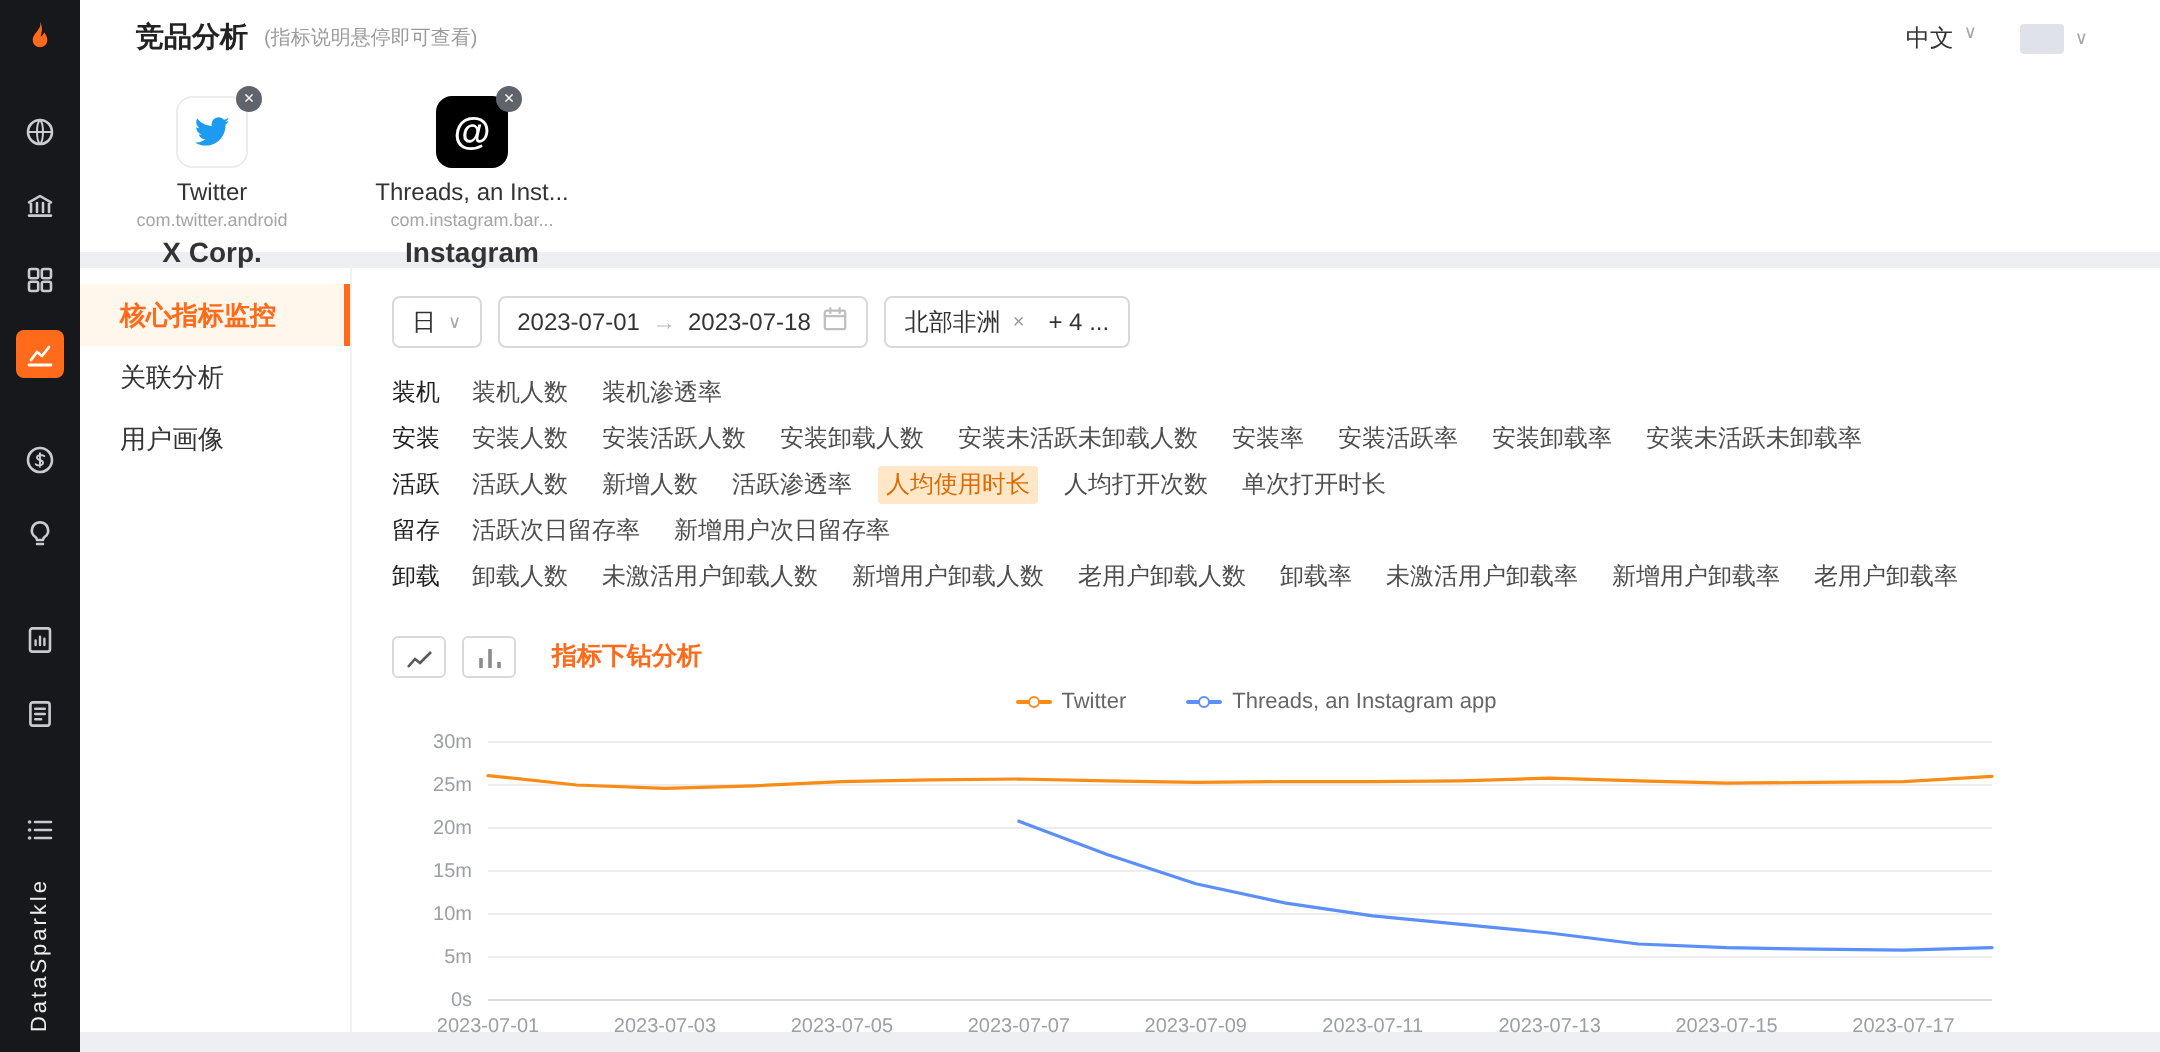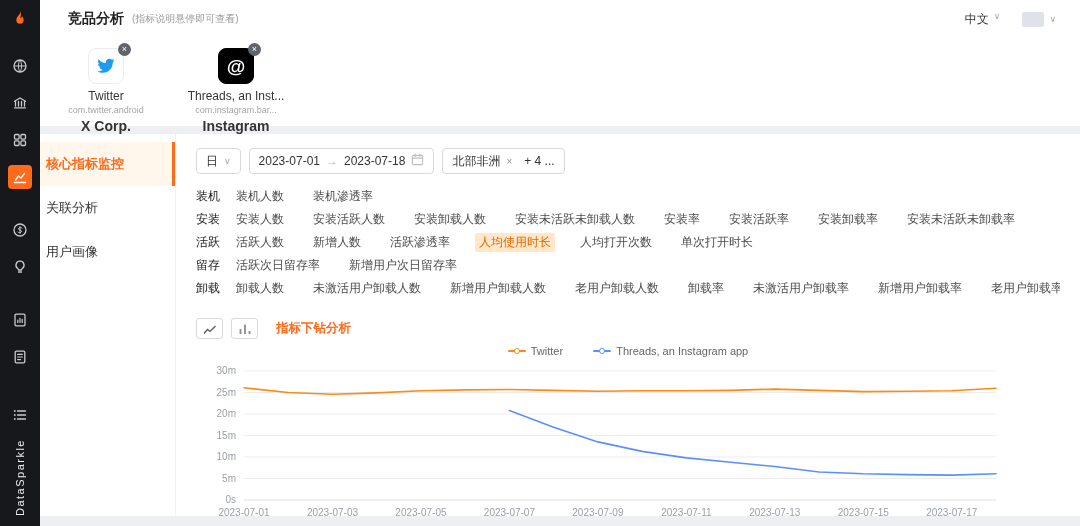--- a/index.html
+++ b/index.html
@@ -13,21 +13,21 @@
   .rail-icons{display:flex;flex-direction:column;align-items:center;gap:13px;margin-top:14px}
   .ric{width:24px;height:24px;display:flex;align-items:center;justify-content:center;border-radius:4px;cursor:pointer}
   .ric.active{background:#ff6b1a}
   .ric.gap{margin-top:16px}
   .rail-bottom{margin-top:auto;display:flex;flex-direction:column;align-items:center;gap:12px;padding-bottom:10px}
   .brand{writing-mode:vertical-rl;transform:rotate(180deg);color:#ededed;font-size:11px;letter-spacing:1.5px}
 
   .main{flex:1;display:flex;flex-direction:column;min-width:0}
 
   
-  .topbar{height:38px;background:#fff;display:flex;align-items:center;padding:0 24px 0 28px;flex-shrink:0;box-shadow:0 1px 0 #f2f2f2}
+  .topbar{height:38px;background:#fff;display:flex;align-items:center;padding:0 36px 0 28px;flex-shrink:0;box-shadow:0 1px 0 #f2f2f2}
   .title{font-size:14px;font-weight:bold;color:#222}
   .subtitle{font-size:10px;color:#9b9b9b;margin-left:8px}
   .spacer{flex:1}
   .lang{display:flex;gap:5px;cursor:pointer;margin-right:22px;color:#333}
   .chev{color:#a6a6a6;font-size:9px}
   .avatar-wrap{display:flex;align-items:center;gap:5px;cursor:pointer}
   .avatar{width:22px;height:15px;background:#dfe3e9;border-radius:2px;display:inline-block}
 
   
   .apps{background:#fff;height:88px;padding:10px 16px 0;display:flex;gap:30px;flex-shrink:0}
@@ -37,38 +37,38 @@
   .app-icon.dark{background:#000;border-color:#000}
   .threads-glyph{color:#fff;font-size:19px;font-weight:bold;line-height:1}
   .app-close{position:absolute;top:-5px;right:-7px;width:13px;height:13px;border-radius:50%;background:#5f646b;color:#fff;font-size:9px;line-height:13px;text-align:center;cursor:pointer}
   .app-name{font-size:12px;color:#333;margin-top:5px;white-space:nowrap}
   .app-pkg{font-size:9px;color:#a5a5a5;margin-top:2px;white-space:nowrap}
   .app-pub{font-size:14px;color:#333;font-weight:bold;margin-top:3px}
 
   
   .content{flex:1;display:flex;margin-top:8px;margin-bottom:10px;min-height:0}
   .menu{width:136px;background:#fff;flex-shrink:0;padding-top:8px;border-right:1px solid #f1f1f1}
-  .menu-item{height:44px;display:flex;align-items:center;padding-left:6px;font-size:13px;color:#333;cursor:pointer;position:relative}
+  .menu-item{height:31px;display:flex;align-items:center;padding-left:20px;font-size:13px;color:#333;cursor:pointer;position:relative}
   .menu-item.active{color:#ff6b1a;background:#fff6ec;font-weight:bold}
   .menu-item.active::after{content:"";position:absolute;right:0;top:0;bottom:0;width:3px;background:#ff6b1a}
 
   .panel{flex:1;background:#fff;padding:14px 20px 0;display:flex;flex-direction:column;min-width:0}
 
   
   .filters{display:flex;gap:8px;align-items:center;flex-shrink:0}
   .fbox{border:1px solid #d9d9d9;border-radius:4px;height:26px;display:flex;align-items:center;padding:0 9px;font-size:12px;gap:6px;background:#fff;cursor:pointer;color:#333}
   .farrow{color:#bbb}
   .tag-x{color:#999;font-size:10px}
   .region-more{margin-left:6px;color:#333}
 
   
   .metrics{margin-top:13px;flex-shrink:0}
   .mrow{display:flex;align-items:center;margin-bottom:4px;font-size:12px;line-height:17px}
   .mlabel{font-weight:normal;color:#222;width:36px;flex-shrink:0}
-  .mitems{display:flex;gap:21px;white-space:nowrap;overflow:hidden}
+  .mitems{display:flex;gap:9px;white-space:nowrap;overflow:hidden}
   .mitem{color:#4d4d4d;cursor:pointer;padding:1px 4px;border-radius:2px}
   .mitem.active{background:#ffe7c7;color:#e06a00}
 
   
   .chart-toolbar{display:flex;align-items:center;margin-top:16px;gap:8px;flex-shrink:0}
   .icon-btn{width:27px;height:21px;border:1px solid #d9d9d9;border-radius:3px;display:flex;align-items:center;justify-content:center;cursor:pointer;background:#fff}
   .drill{color:#ff6b1a;font-size:12.5px;font-weight:bold;margin-left:10px;cursor:pointer}
 
   
   .legend{display:flex;justify-content:center;gap:30px;margin-top:2px;align-items:center;flex-shrink:0;height:20px}

